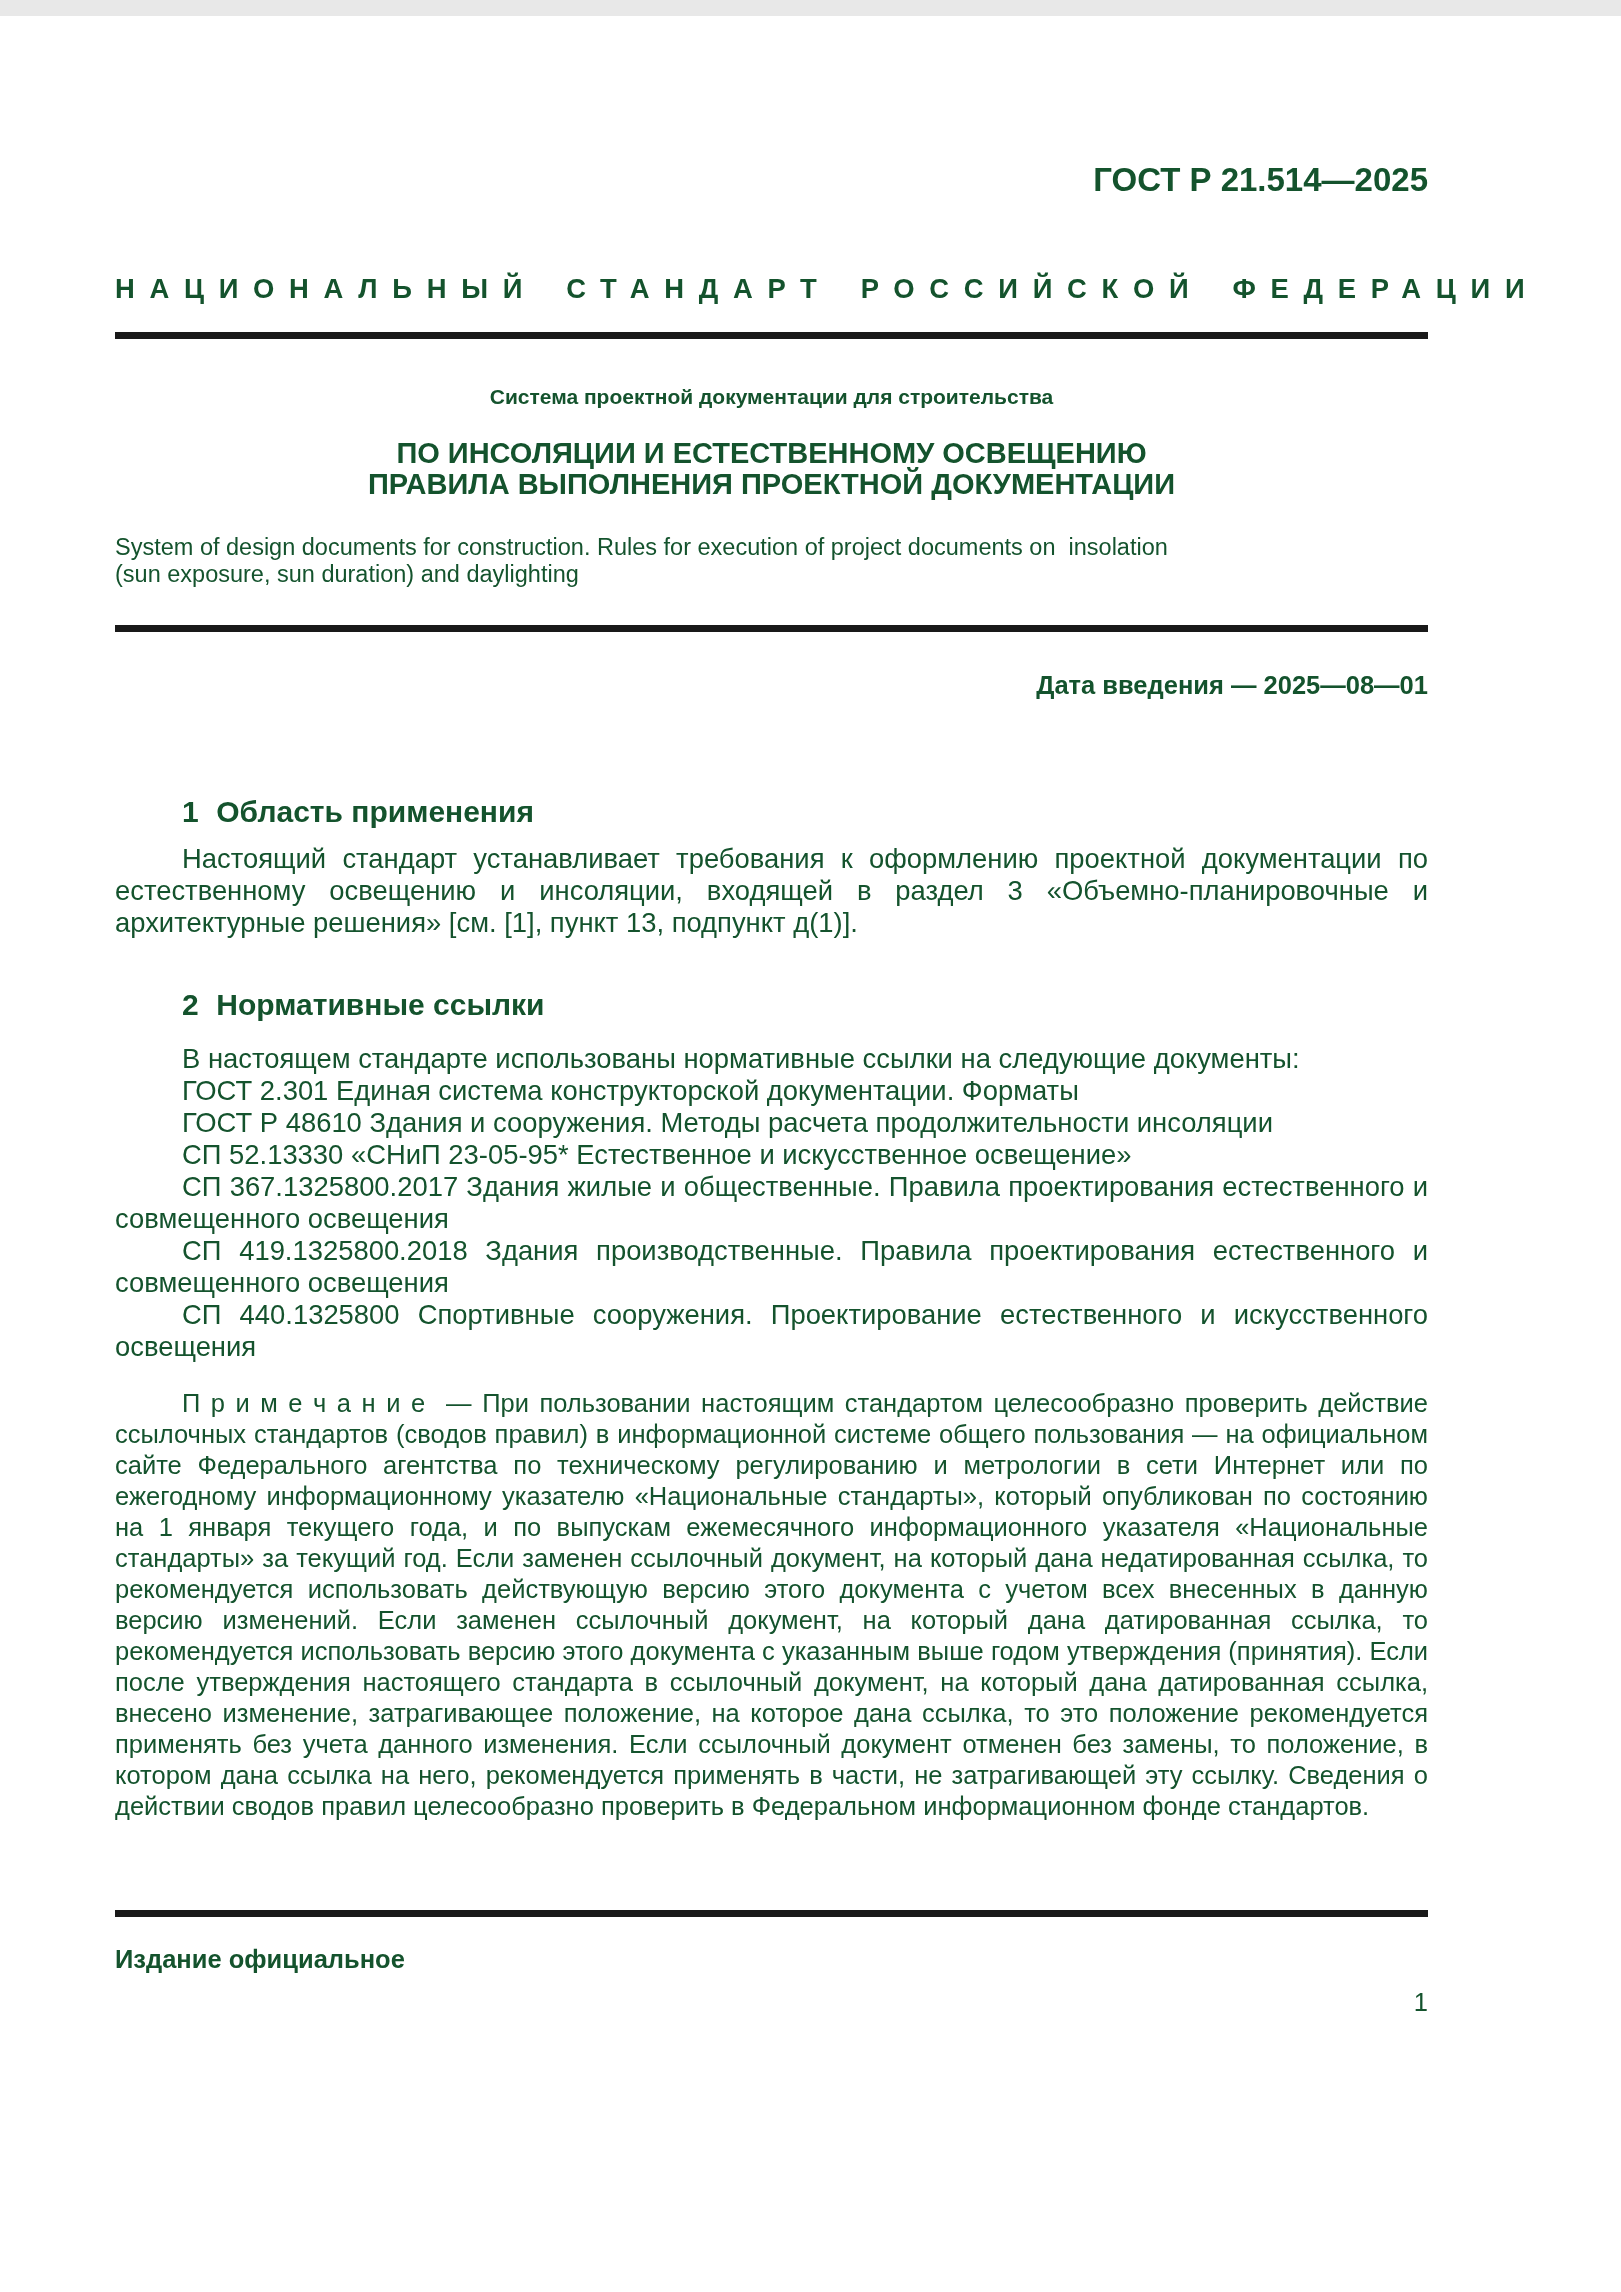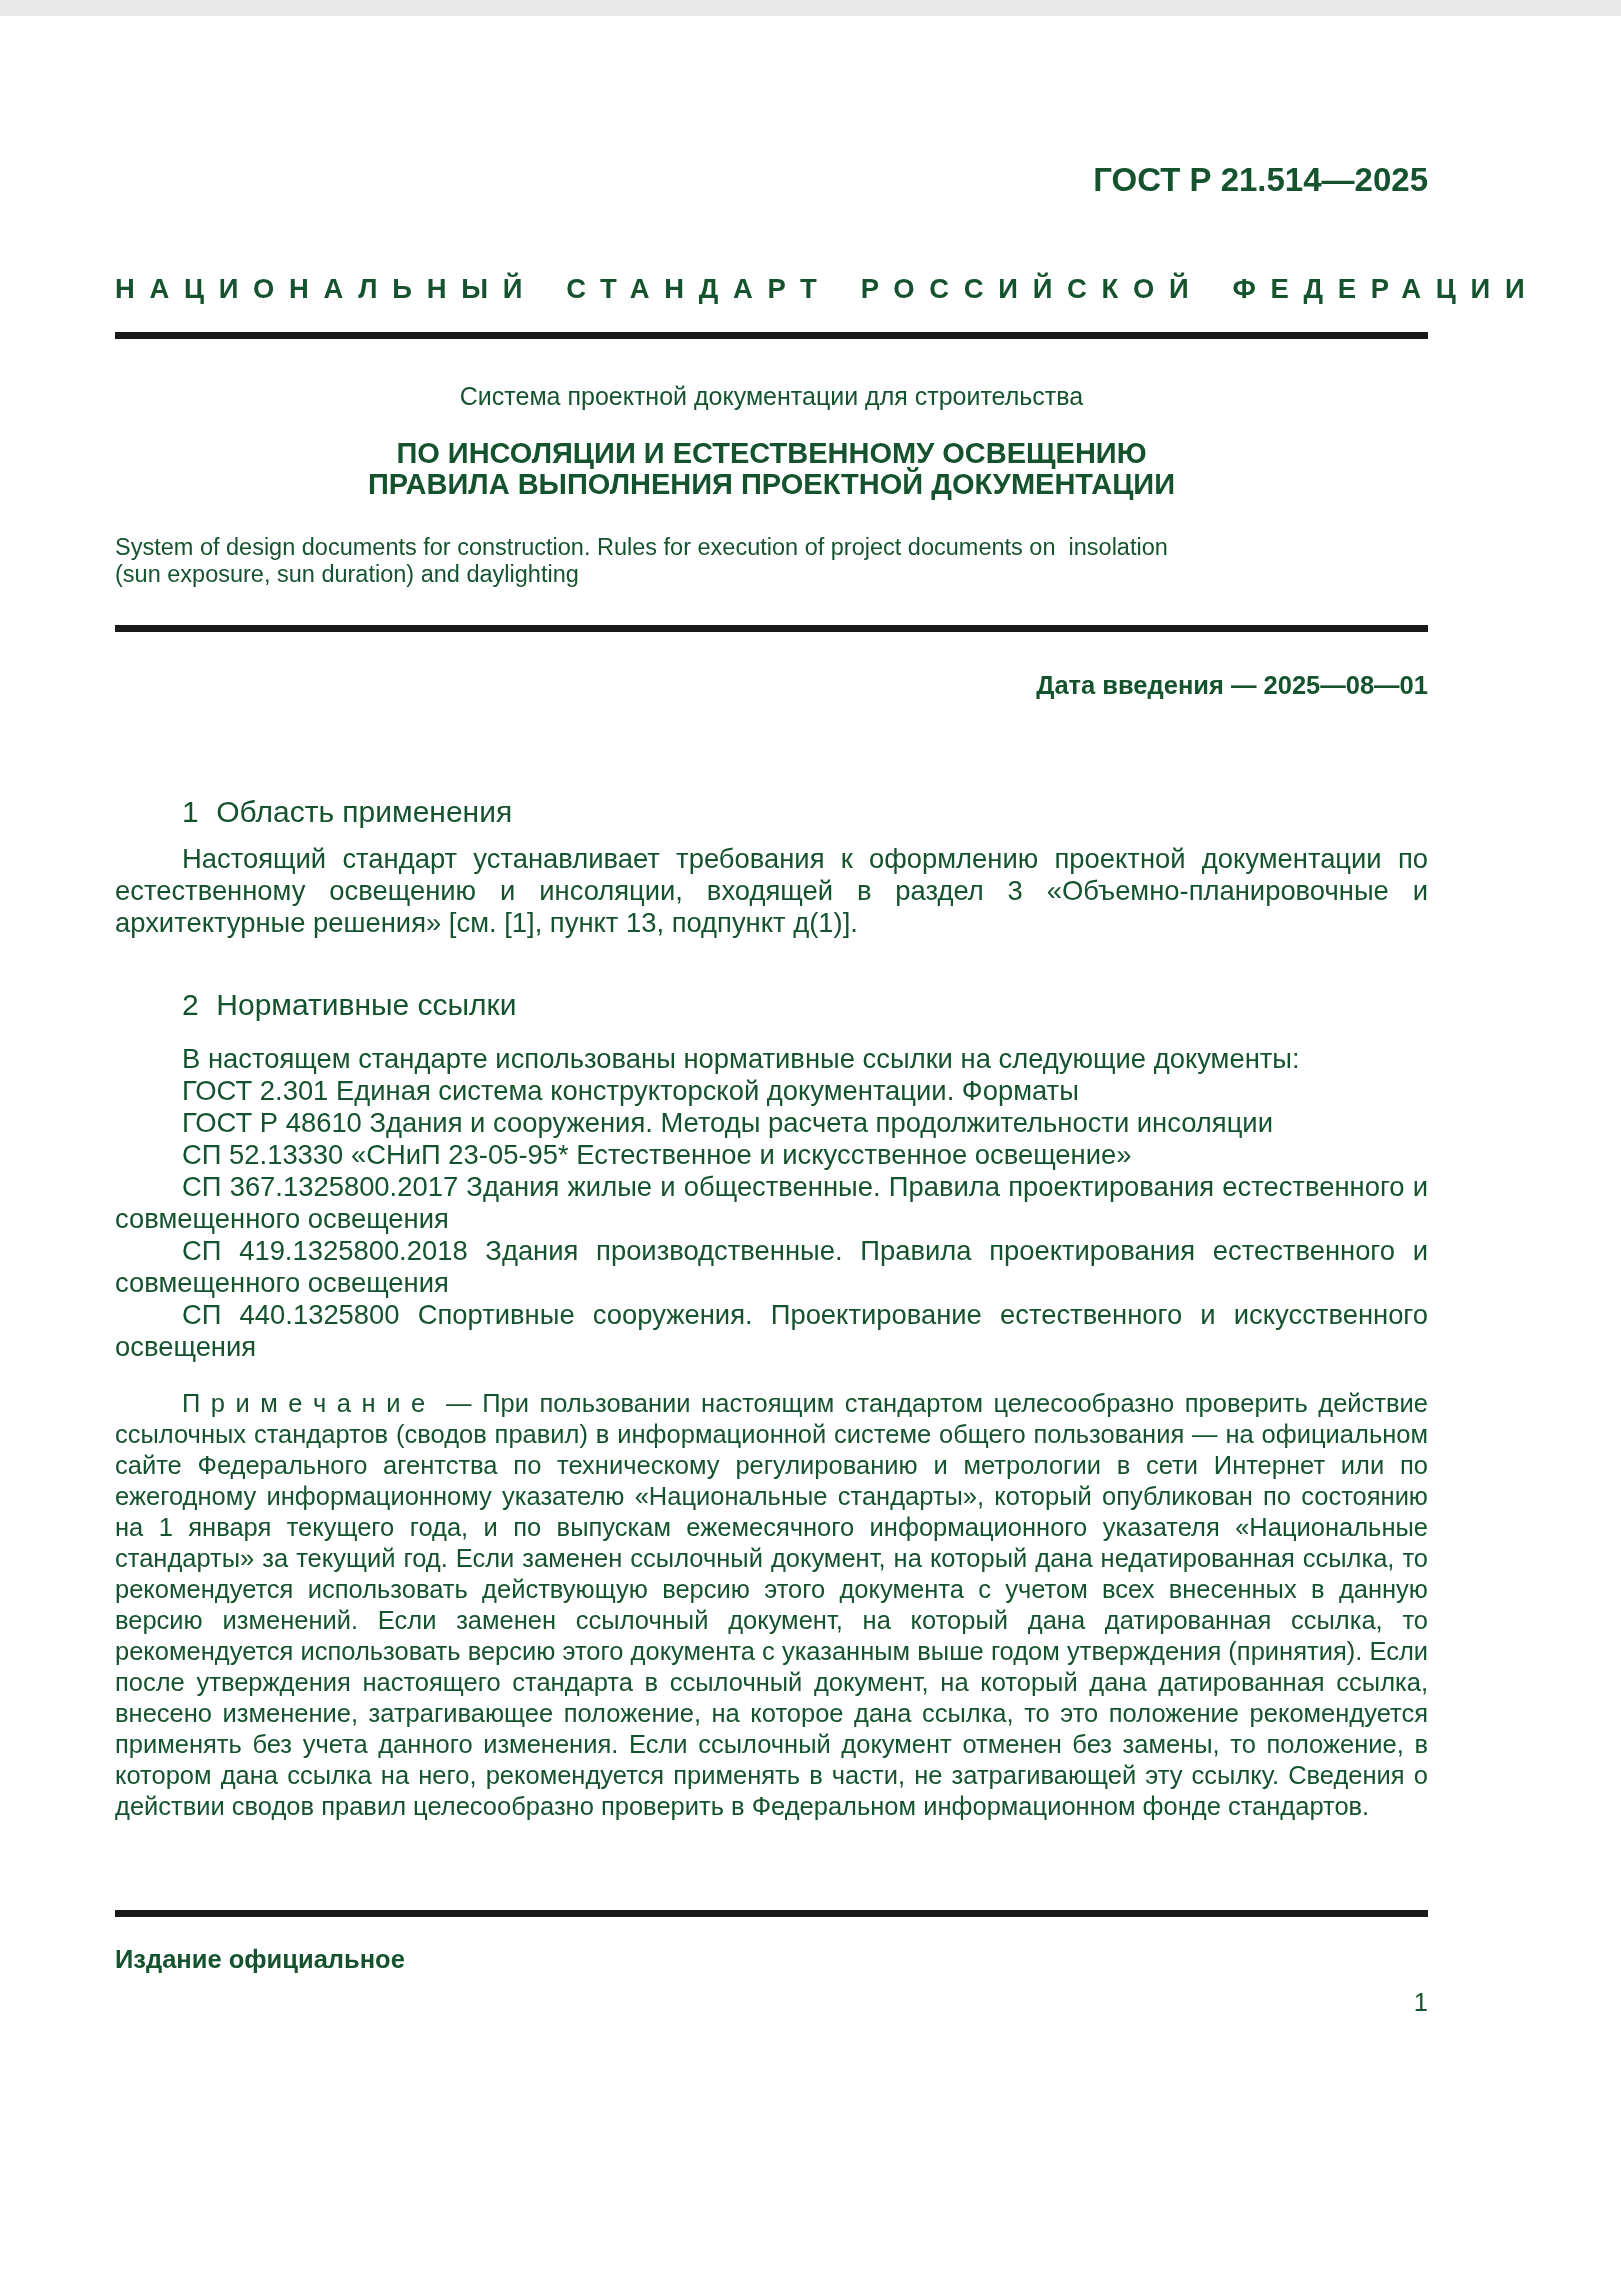--- a/index.html
+++ b/index.html
@@ -37,22 +37,22 @@
   .rule {
     background: #191919;
     border: none;
   }
   .rule-1 { margin-top: 26.5px; height: 7.8px; }
   .rule-2 { margin-top: 36px; height: 6.9px; }
   .rule-3 { margin-top: 88px; height: 6.9px; }
   .sys-title {
     margin-top: 43px;
     text-align: center;
-    font-weight: normal;
-    font-size: 25px;
+    font-weight: bold;
+    font-size: 21px;
     line-height: 29px;
   }
   .main-title {
     margin-top: 26.5px;
     text-align: center;
     font-weight: bold;
     font-size: 29px;
     line-height: 31px;
   }
   .en-title {
@@ -62,21 +62,21 @@
     line-height: 27.4px;
   }
   .date {
     margin-top: 39px;
     text-align: right;
     font-weight: bold;
     font-size: 25.5px;
     line-height: 29px;
   }
   .section-heading {
-    font-weight: normal;
+    font-weight: bold;
     font-size: 30px;
     line-height: 35px;
     padding-left: 67px;
   }
   .sh-1 { margin-top: 94px; }
   .sh-2 { margin-top: 48px; }
   .section-number { margin-right: 17.6px; }
   p.body {
     margin: 0;
     font-size: 27.4px;

